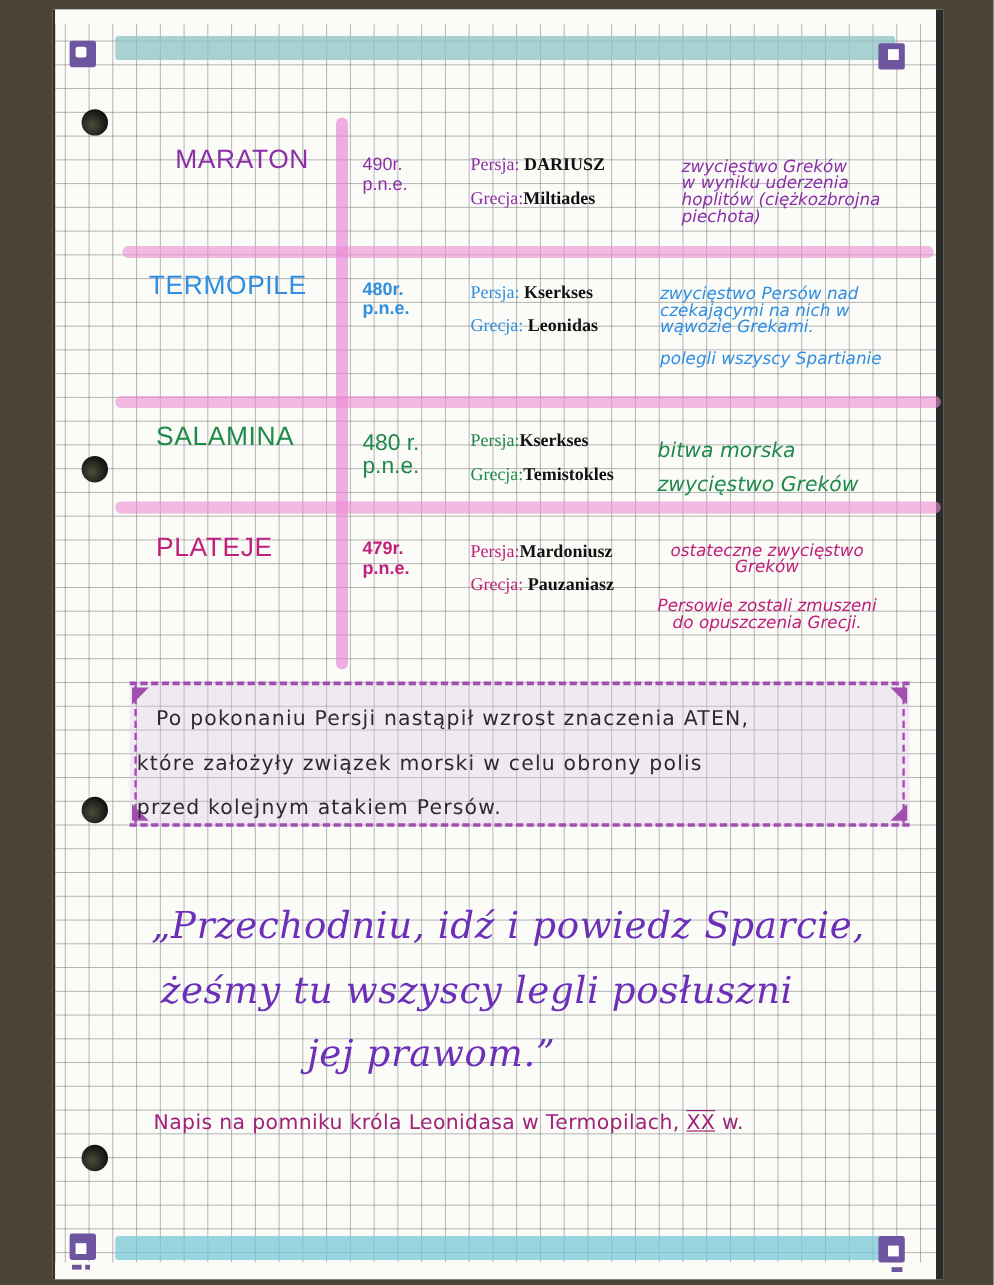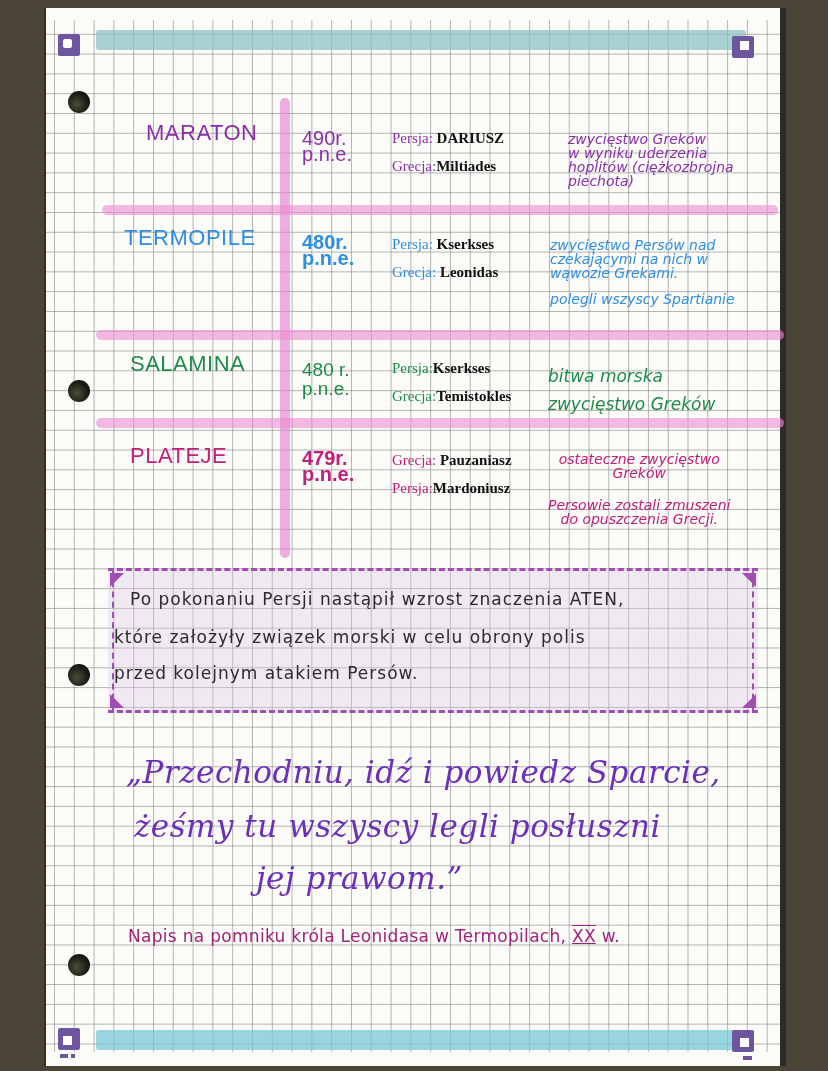--- a/index.html
+++ b/index.html
@@ -58,26 +58,26 @@
   .pink-h {
     position: absolute; height: 10px; background: rgba(236,140,210,0.6);
     border-radius: 5px;
   }
   .pink-v {
     position: absolute; width: 10px; background: rgba(230,130,210,0.65);
     border-radius: 5px; left: 234px; top: 90px; height: 460px;
   }
   .cell { position: absolute; white-space: nowrap; }
   .place { font-size: 22px; letter-spacing: 0.5px; font-family: "Liberation Sans", sans-serif; }
-  .date { font-size: 20px; line-height: 16px; font-family: "Liberation Sans", sans-serif; }
+  .date { font-size: 15px; line-height: 16px; font-family: "Liberation Sans", sans-serif; }
   .leaders { font-size: 15px; line-height: 28px; font-family: Liberation Serif, serif; }
   .leaders b { color: #111; font-weight: bold; }
   .outcome { font-size: 14px; line-height: 14px; font-family: "DejaVu Sans", sans-serif; font-style: italic; }
   .summary-box {
-    position: absolute; left: 62px; top: 560px; width: 650px; height: 145px;
+    position: absolute; left: 62px; top: 560px; width: 650px; height: 121px;
     background: rgba(220, 200, 230, 0.35);
     border-top: 3px dashed #a04fb0; border-bottom: 3px dashed #a04fb0;
   }
   .summary-box::before, .summary-box::after {
     content: ""; position: absolute; top: 0; bottom: 0; width: 0;
     border-left: 2px dashed #a04fb0;
   }
   .summary-box::before { left: 4px; }
   .summary-box::after { right: 4px; }
   .tri { position: absolute; width: 0; height: 0; }
@@ -180,22 +180,22 @@
     </div>
   </div>
 
   <div>
     <div class="cell place" style="left:84px; top:435px; color:#c0207a;">PLATEJE</div>
     <div class="cell date" style="left:256px; top:442px; color:#c0207a; font-weight:bold;">
       <div>479r.</div>
       <div>p.n.e.</div>
     </div>
     <div class="cell leaders" style="left:346px; top:438px; color:#c0207a;">
+      <div><span>Persja:</span><b>Mardoniusz</b></div>
       <div><span>Grecja:</span> <b>Pauzaniasz</b></div>
-      <div><span>Persja:</span><b>Mardoniusz</b></div>
     </div>
     <div class="cell outcome" style="left:502px; top:444px; color:#c0207a;text-align:center;">
       <div>ostateczne zwycięstwo</div>
       <div>Greków</div>
       <div style="margin-top:18px;">Persowie zostali zmuszeni</div>
       <div>do opuszczenia Grecji.</div>
     </div>
   </div>
 
   <div class="summary-box">

